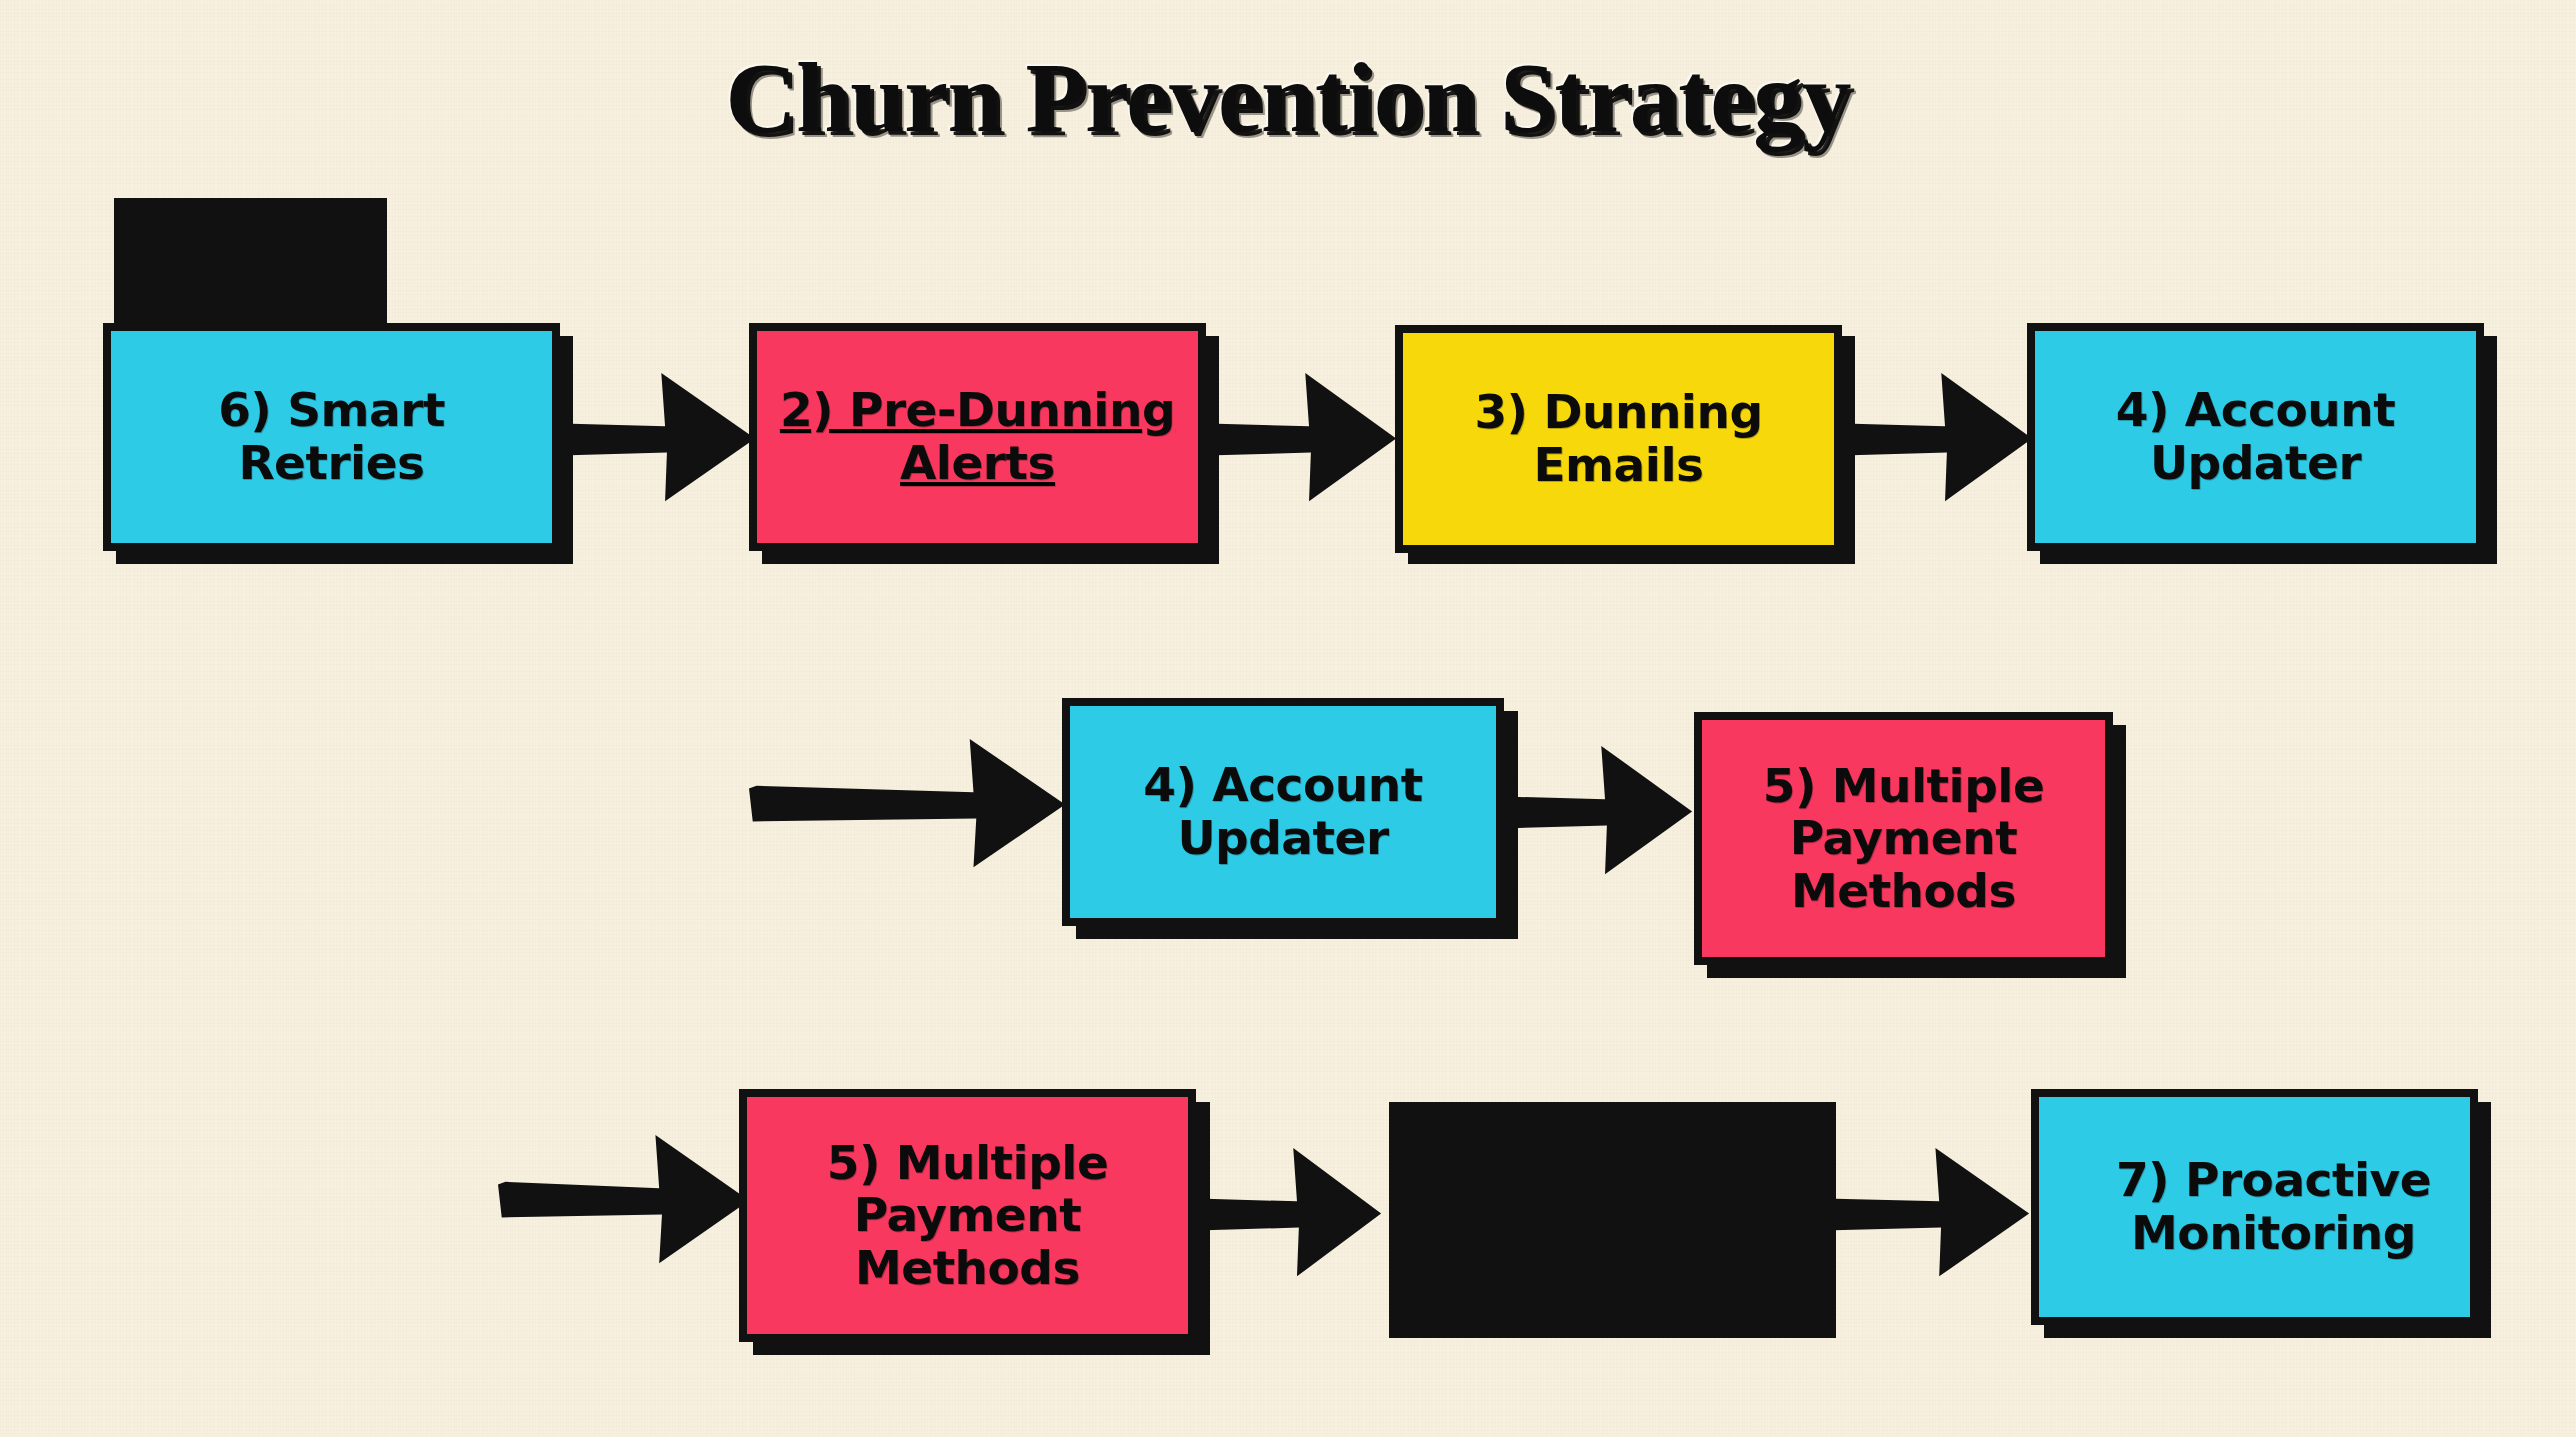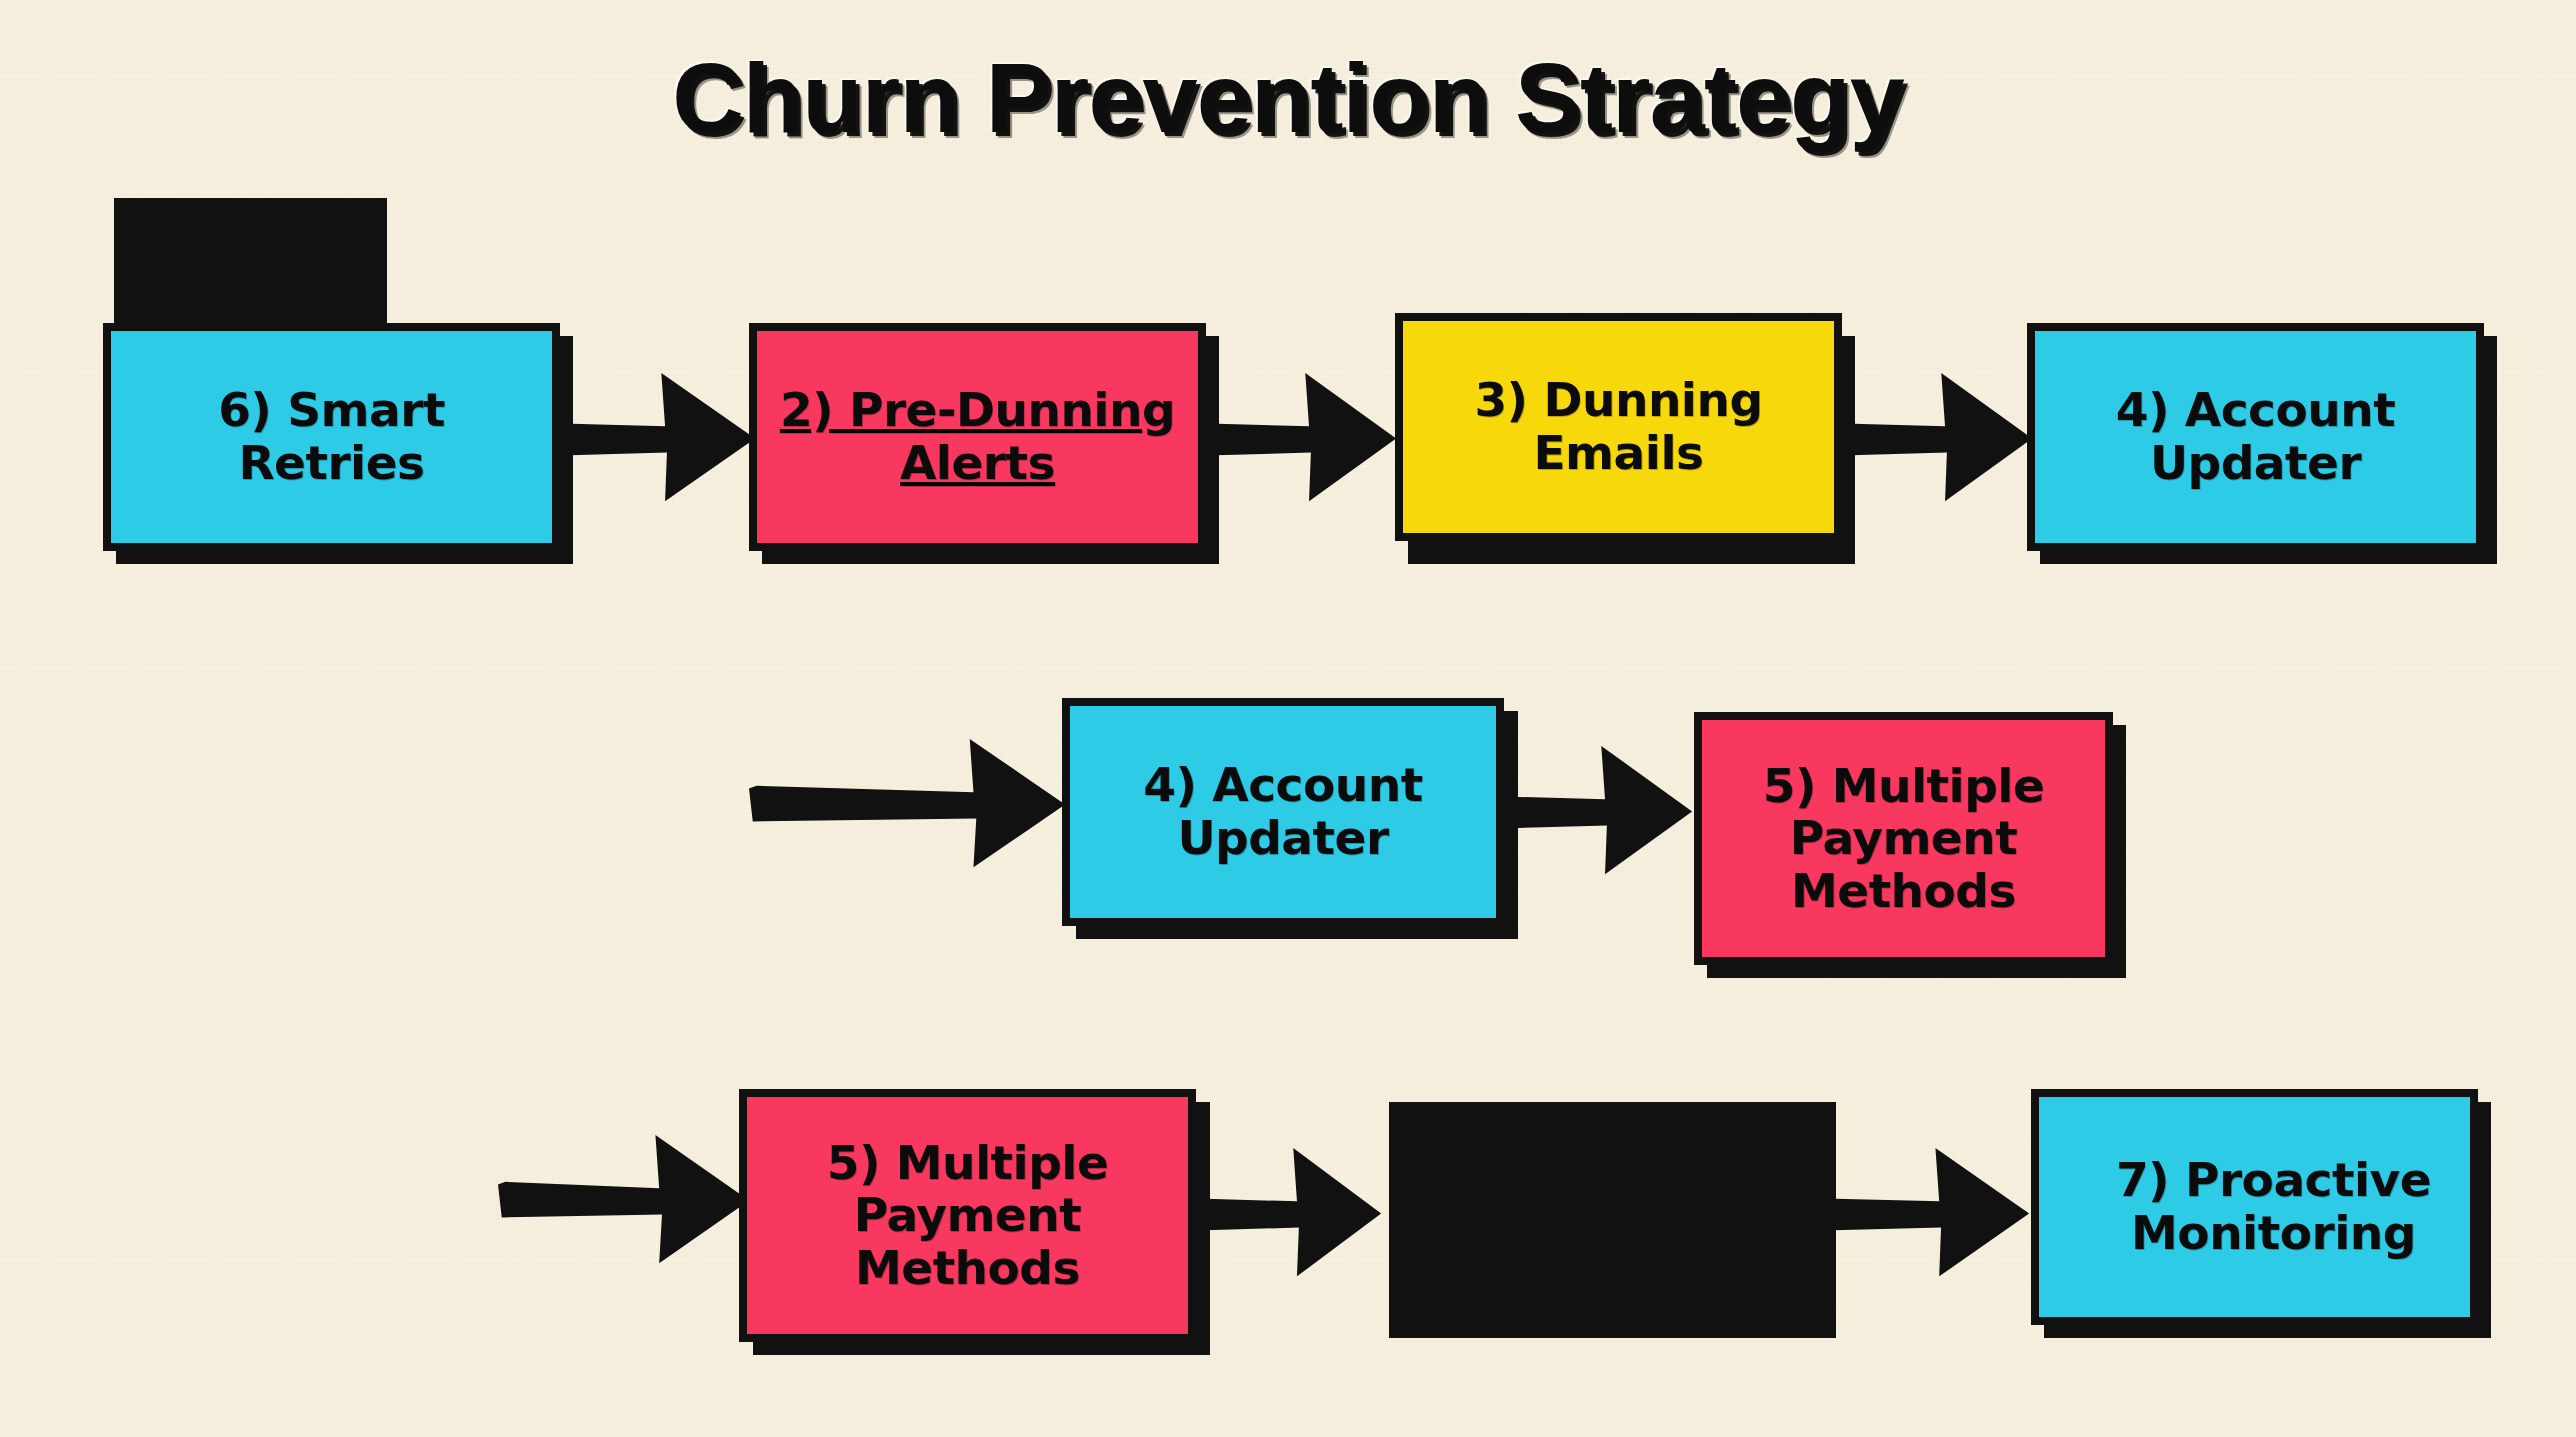--- a/index.html
+++ b/index.html
@@ -32,21 +32,21 @@
     z-index: 2;
   }
 
   
   #page-title {
     position: absolute;
     top: 41px;
     left: 0;
     width: 2576px;
     text-align: center;
-    font-family: Liberation Sans, sans-serif;
+    font-family: Liberation Serif, serif;
     font-weight: 700;
     font-size: 99px;
     letter-spacing: -0.9px;
     color: #0d0d0d;
     text-shadow:
        3.7px 3.7px 0 rgba(0,0,0,0.88),
        5.6px 5.6px 0 rgba(0,0,0,0.38),
       -1.9px -1.9px 0 rgba(255,255,255,0.55);
     white-space: nowrap;
     z-index: 5;
@@ -118,21 +118,21 @@
 Alerts</span>
   </div>
 
   <div class="arrow" style="left:1206px; top:371px; width:192px; height:136px;">
     <svg viewBox="0 0 205 145" width="192" height="136" preserveAspectRatio="none">
       <path d="M0,58 L2,56 L110,59 L106,2 L203,72 L110,139 L112,87 L1,90 Z"></path>
     </svg>
   </div>
 
   <div class="node-shadow" style="left:1408px; top:336px; width:447px; height:228px;"></div>
-  <div class="node" style="left:1395px; top:313px; width:447px; height:228px; background:#f7d90b;">
+  <div class="node" style="left:1395px; top:325px; width:447px; height:228px; background:#f7d90b;">
     <span class="node-label">3) Dunning
 Emails</span>
   </div>
 
   <div class="arrow" style="left:1842px; top:371px; width:192px; height:136px;">
     <svg viewBox="0 0 205 145" width="192" height="136" preserveAspectRatio="none">
       <path d="M0,58 L2,56 L110,59 L106,2 L203,72 L110,139 L112,87 L1,90 Z"></path>
     </svg>
   </div>
 

